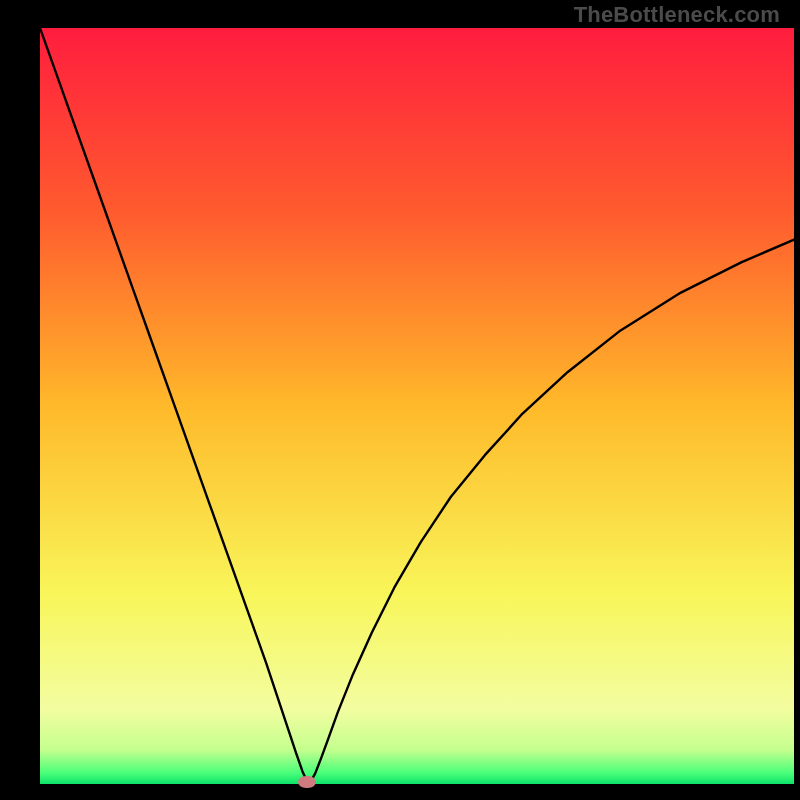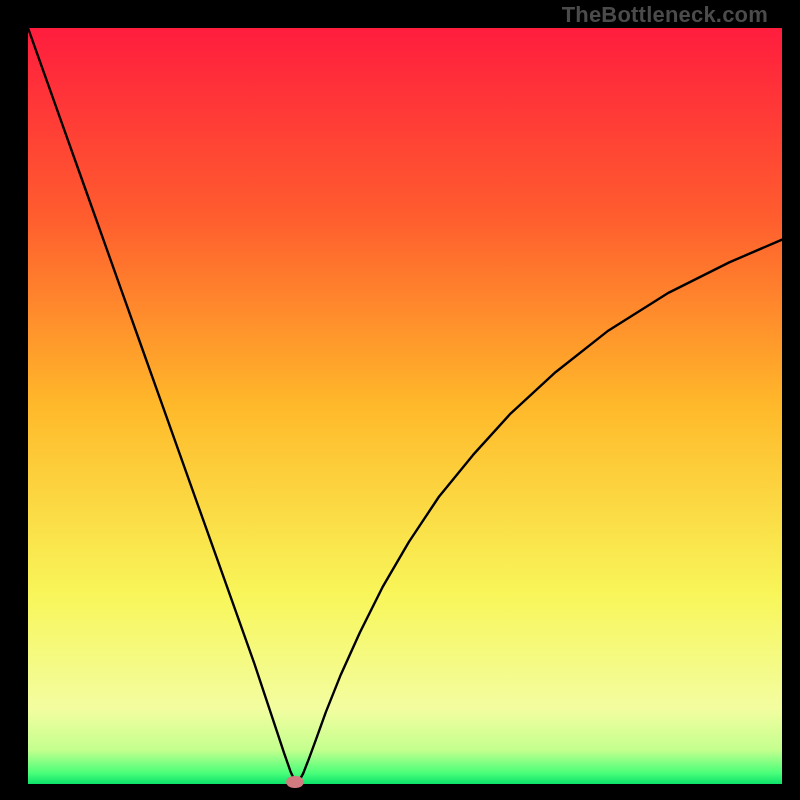--- a/index.html
+++ b/index.html
@@ -6,21 +6,21 @@
     margin: 0;
     padding: 0;
     width: 800px;
     height: 800px;
     background: #000000;
     font-family: Arial, Helvetica, sans-serif;
     overflow: hidden;
   }
   .frame {
     position: absolute;
-    left: 0; top: 0;
+    left: 12px; top: 0;
     width: 776px; height: 800px;
     background: #000000;
     border-radius: 30px;
   }
   .watermark {
     position: absolute;
     top: 2px;
     right: 8px;
     color: #4b4b4b;
     font-size: 22px;

